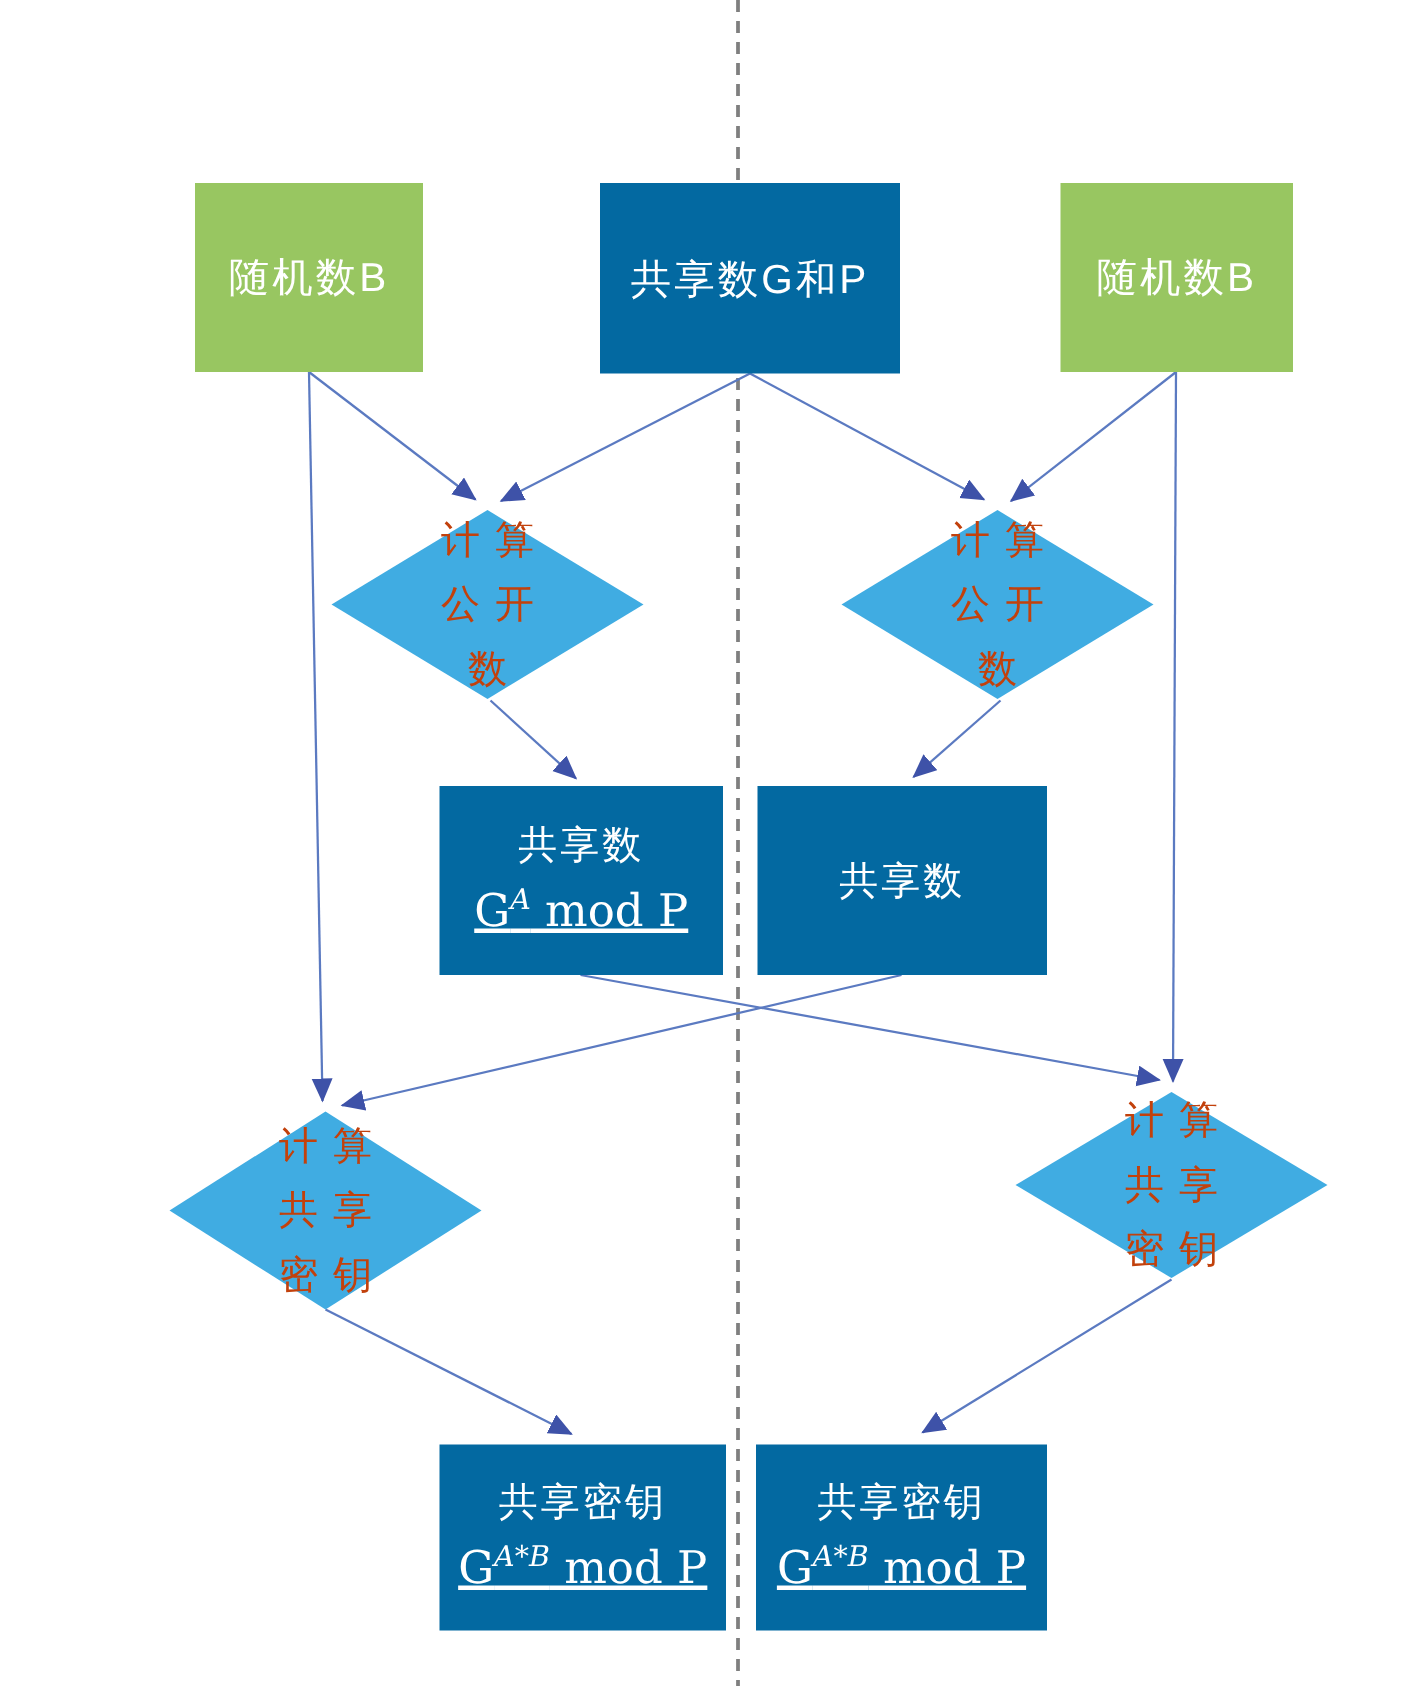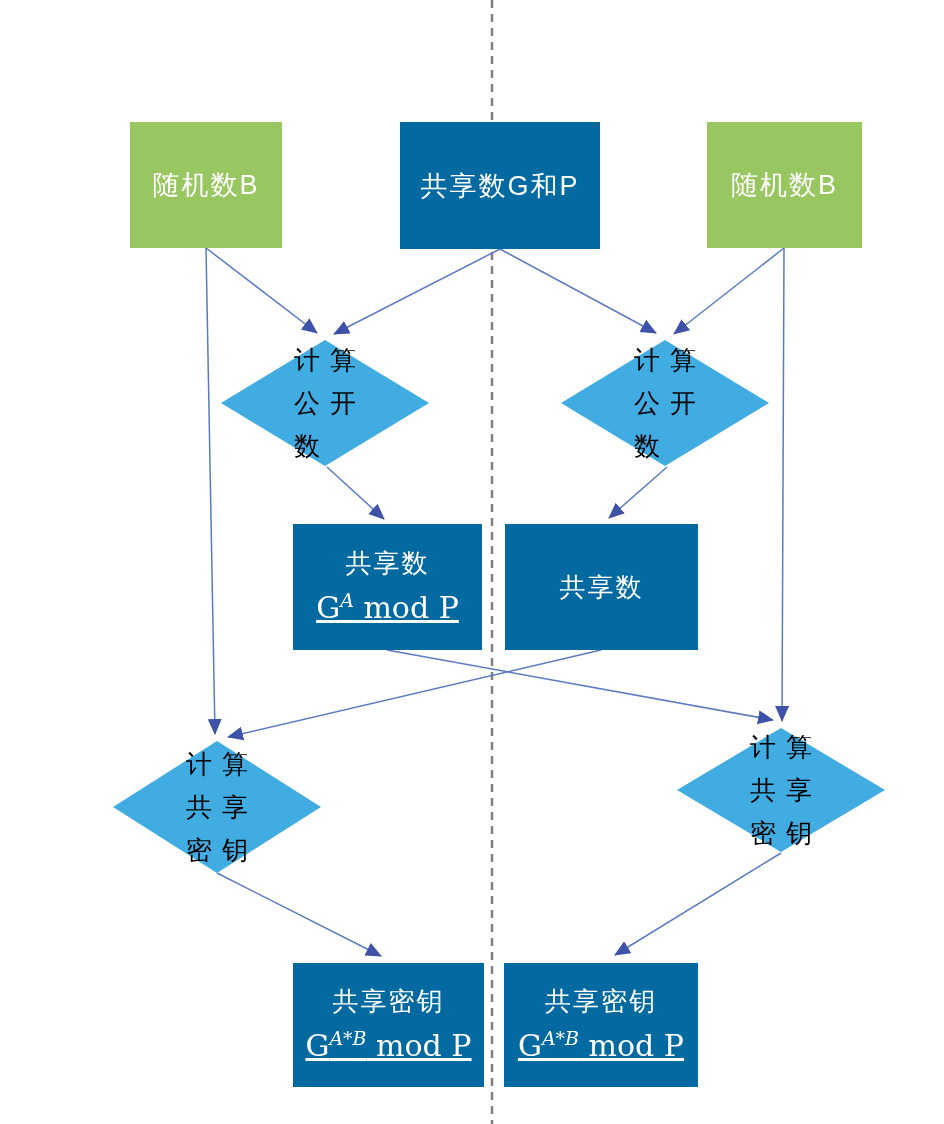--- a/index.html
+++ b/index.html
@@ -15,21 +15,21 @@
   .box-green{background:#98C661;}
   .box-orange{background:#0369a1;}
   .box-label{font-size:27px;letter-spacing:2px;}
   .box-title{font-size:26px;letter-spacing:2px;line-height:34px;text-align:center;}
   .formula{
     font-family:"DejaVu Serif",serif;font-size:30px;line-height:40px;white-space:pre;text-decoration:underline;
   }
   .formula sup{font-size:19px;font-style:italic;letter-spacing:0;}
   .diamond-label{
     position:absolute;z-index:3;transform:translate(-50%,-50%);
-    color:#000000;font-size:26px;line-height:43px;
+    color:#c2410c;text-align:center;font-size:26px;line-height:43px;
   }
   .diamond-label div{letter-spacing:10px;padding-left:10px;}
 </style>
 </head>
 <body>
 
 <div class="stage">
 
   <svg class="layer-svg" width="944" height="1124" viewBox="0 0 944 1124">
     <defs>

